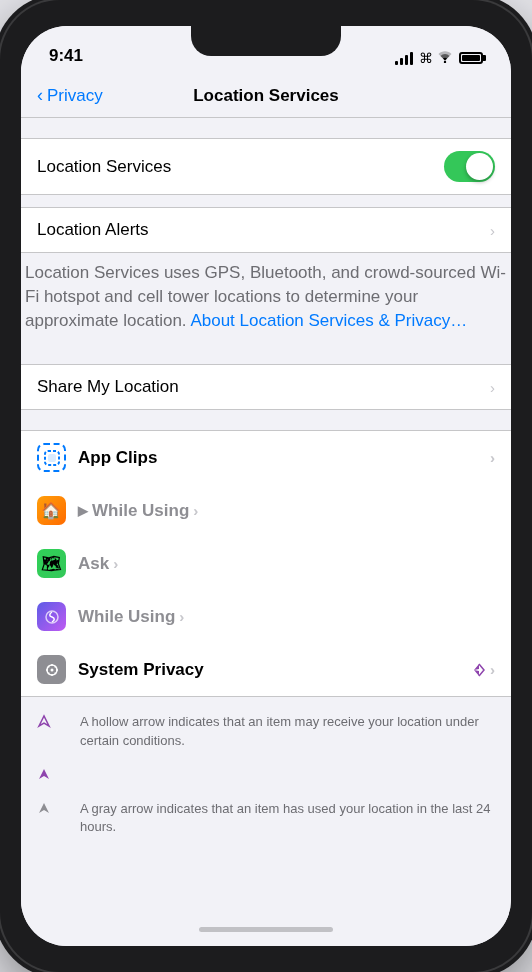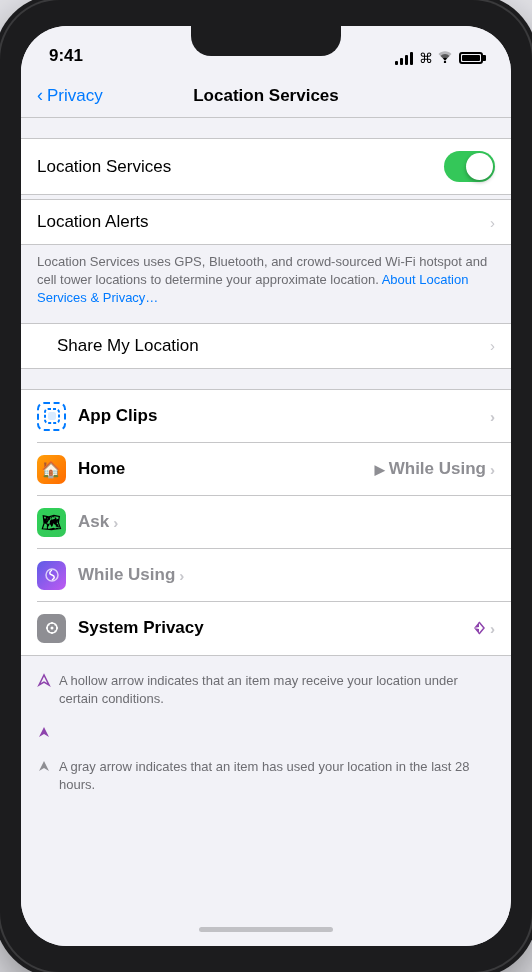--- a/index.html
+++ b/index.html
@@ -248,22 +248,22 @@
       background: #fff;
       border-radius: 50%;
       position: absolute;
       top: 2px;
       right: 2px;
       box-shadow: 0 2px 4px rgba(0,0,0,0.3);
     }
 
     
     .section-footer {
-      padding: 8px 16px 0;
-      font-size: 13px;
+      padding: 8px 4px 0;
+      font-size: 17px;
       color: #6d6d72;
       line-height: 1.4;
     }
 
     .section-footer a {
       color: #007aff;
       text-decoration: none;
     }
 
     
@@ -303,21 +303,21 @@
     }
 
     
     .legend-section {
       padding: 8px 16px;
     }
 
     .legend-item {
       display: flex;
       align-items: flex-start;
-      gap: 8px;
+      gap: 29px;
       padding: 8px 0;
     }
 
     .legend-arrow {
       flex-shrink: 0;
       margin-top: 1px;
       font-size: 15px;
     }
 
     .legend-text {
@@ -386,32 +386,32 @@
 
       <div class="section-group" style="margin-top: 20px;">
         <div class="list-row">
           <span class="row-label">Location Services</span>
           <div class="toggle">
             <div class="toggle-thumb"></div>
           </div>
         </div>
       </div>
 
-      <div class="section-group" style="margin-top: 4px;">
+      <div class="section-group" style="margin-top: 12px;">
         <div class="list-row">
           <span class="row-label">Location Alerts</span>
           <span class="chevron-right">›</span>
         </div>
       </div>
 
       <div class="section-footer">
         <span>Location Services uses GPS, Bluetooth, and crowd-sourced Wi-Fi hotspot and cell tower locations to determine your approximate location. </span><a href="#">About Location Services &amp; Privacy…</a>
       </div>
 
-      <div class="section-group" style="margin-top: 15px; padding-left: 20px;">
+      <div class="section-group" style="margin-top: 32px;">
         <div class="list-row">
           <span class="row-label">Share My Location</span>
           <span class="chevron-right">›</span>
         </div>
       </div>
 
 
       <div class="section-group" style="margin-top: 20px; font-weight: bold;">
 
         <div class="list-row">
@@ -422,21 +422,20 @@
             </svg>
           </div>
           <span class="row-label">App Clips</span>
           <span class="chevron-right">›</span>
         </div>
 
         <div class="list-row">
           <div class="app-icon app-icon-home">
             <span style="font-size:16px;">🏠</span>
           </div>
-          <span class="row-label">Home</span>
           <span class="row-value">
             <span style="color:#8e8e93; font-size:13px;">▶</span>
             While Using
           </span>
           <span class="chevron-right">›</span>
         </div>
 
         <div class="list-row">
           <div class="app-icon app-icon-maps">
             <span style="font-size:16px;">🗺</span>
@@ -501,21 +500,21 @@
             </svg>
           </span>
         </div>
 
         <div class="legend-item">
           <span class="legend-arrow">
             <svg width="14" height="14" viewBox="0 0 14 14" fill="none">
               <path d="M2 12 L7 2 L12 12 L7 9 Z" fill="#8e8e93"></path>
             </svg>
           </span>
-          <span class="legend-text">A gray arrow indicates that an item has used your location in the last 28 hours.</span>
+          <span class="legend-text">A gray arrow indicates that an item has used your location in the last 24 hours.</span>
         </div>
 
       </div>
 
       <div style="height: 20px;"></div>
 
     </div>
 
     <div class="home-indicator">
       <div class="home-bar"></div>

